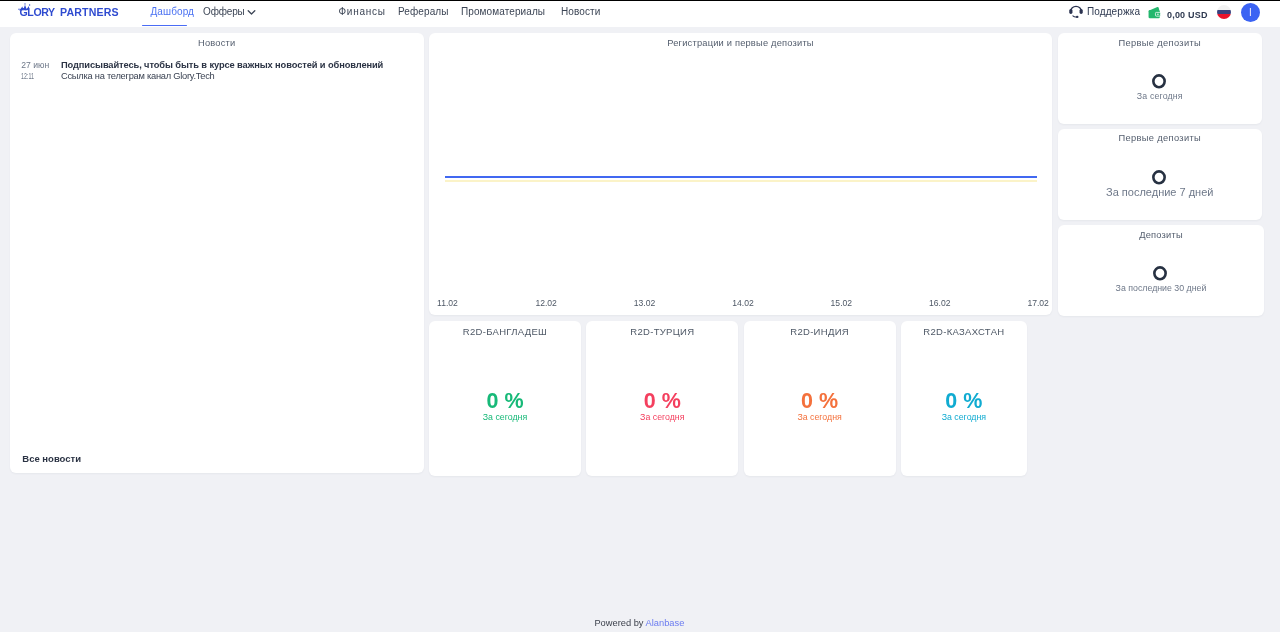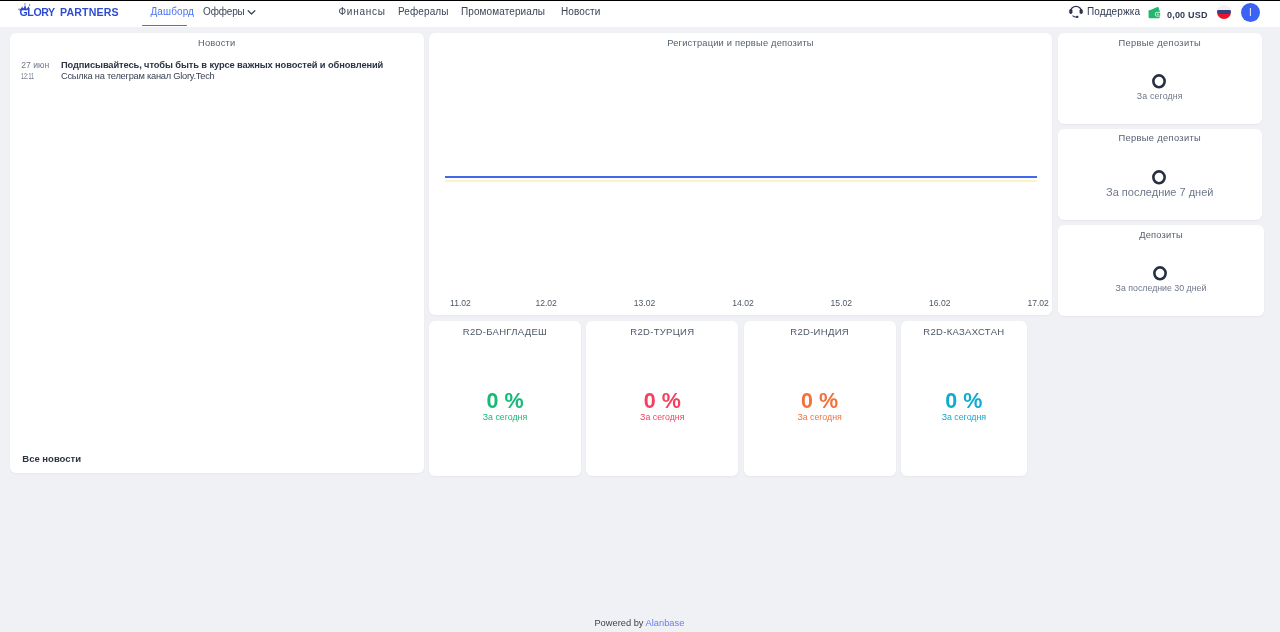--- a/index.html
+++ b/index.html
@@ -73,21 +73,21 @@
     <div style="color:#3a4252;letter-spacing:-0.25px;">Ссылка на телеграм канал Glory.Tech</div>
   </div>
   <div class="abs" style="left:12.3px;top:420.6px;font-size:9.5px;font-weight:bold;color:#2b3344;">Все новости</div>
 </div>
 
 <div class="card" style="left:429px;top:33px;width:623px;height:282px;">
   <div class="ctr" style="top:5.6px;font-size:9.3px;color:#535d6d;letter-spacing:.2px;">Регистрации и первые депозиты</div>
   <div class="abs" style="left:15.7px;top:147.2px;width:592px;height:1.5px;background:#fbf3c8;"></div>
   <div class="abs" style="left:15.7px;top:142.9px;width:592px;height:2px;background:#4168f1;"></div>
   <div class="abs" style="left:0;top:266.4px;width:623px;height:10px;font-size:8.6px;color:#4e5866;">
-    <span class="abs" style="left:8px;margin-left:13px;">11.02</span>
+    <span class="abs" style="left:8px;">11.02</span>
     <span class="abs" style="left:106.4px;">12.02</span>
     <span class="abs" style="left:204.8px;">13.02</span>
     <span class="abs" style="left:303.2px;">14.02</span>
     <span class="abs" style="left:401.6px;">15.02</span>
     <span class="abs" style="left:500px;">16.02</span>
     <span class="abs" style="left:598.4px;">17.02</span>
   </div>
 </div>
 
 <div class="card" style="left:429px;top:320.5px;width:152px;height:155.5px;">

